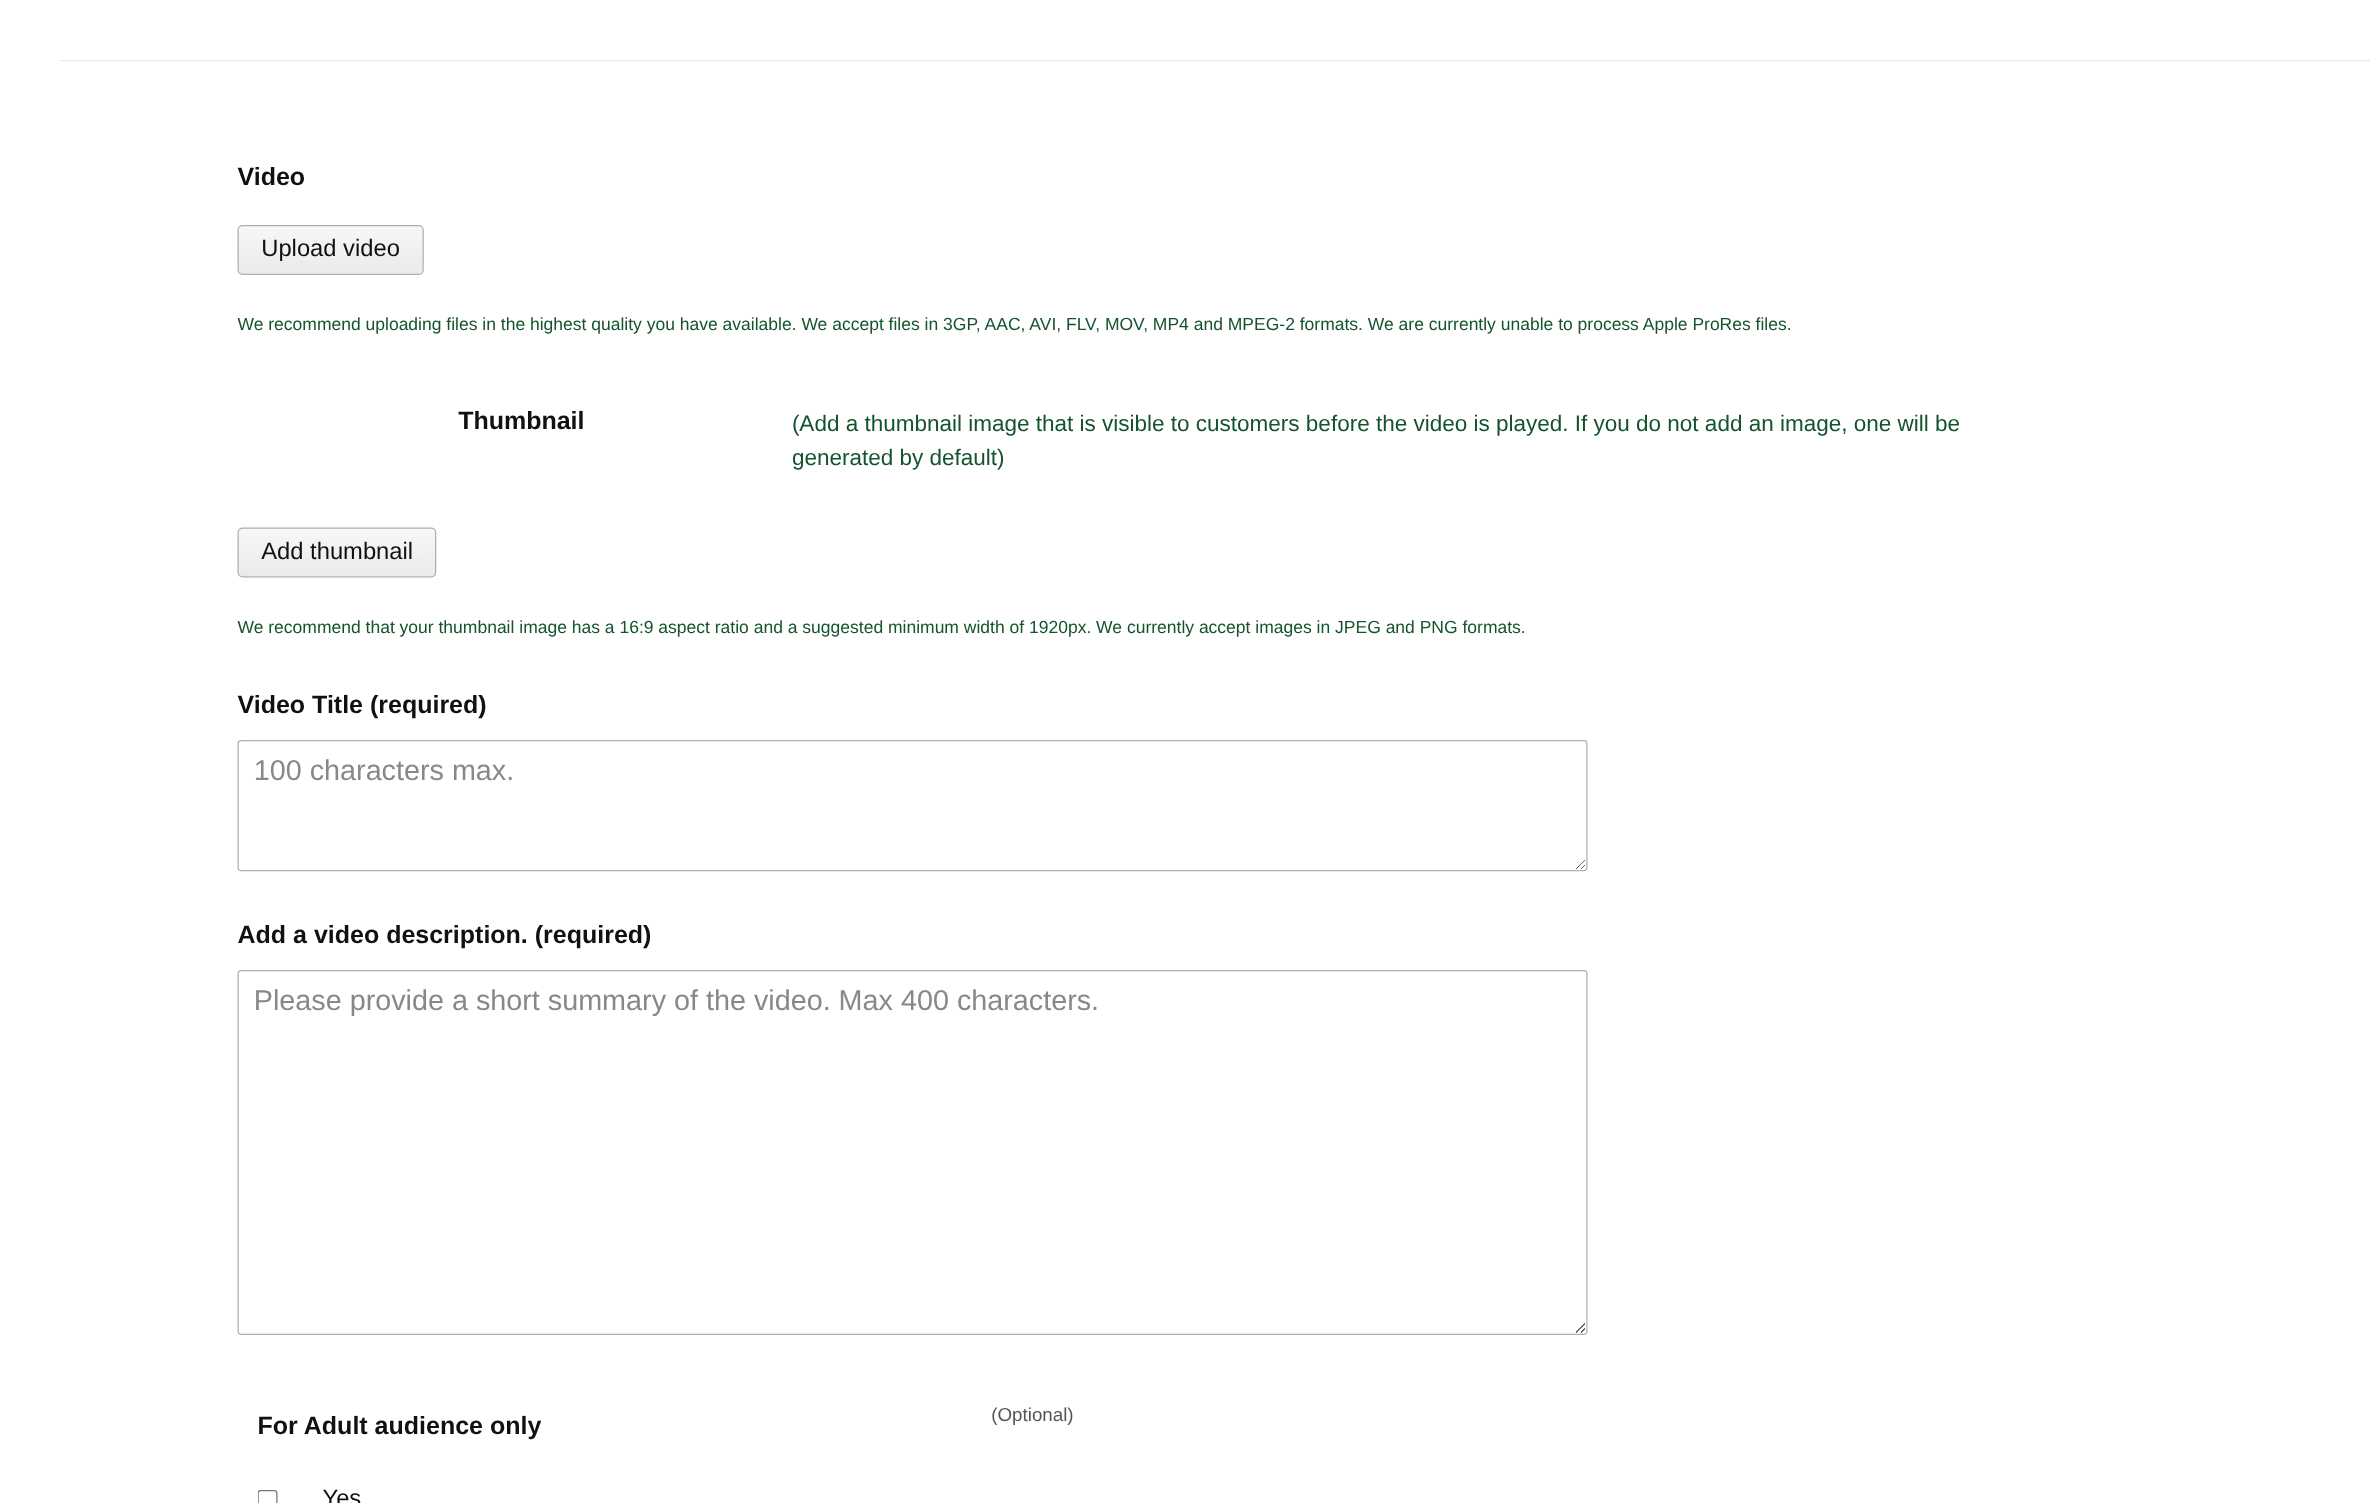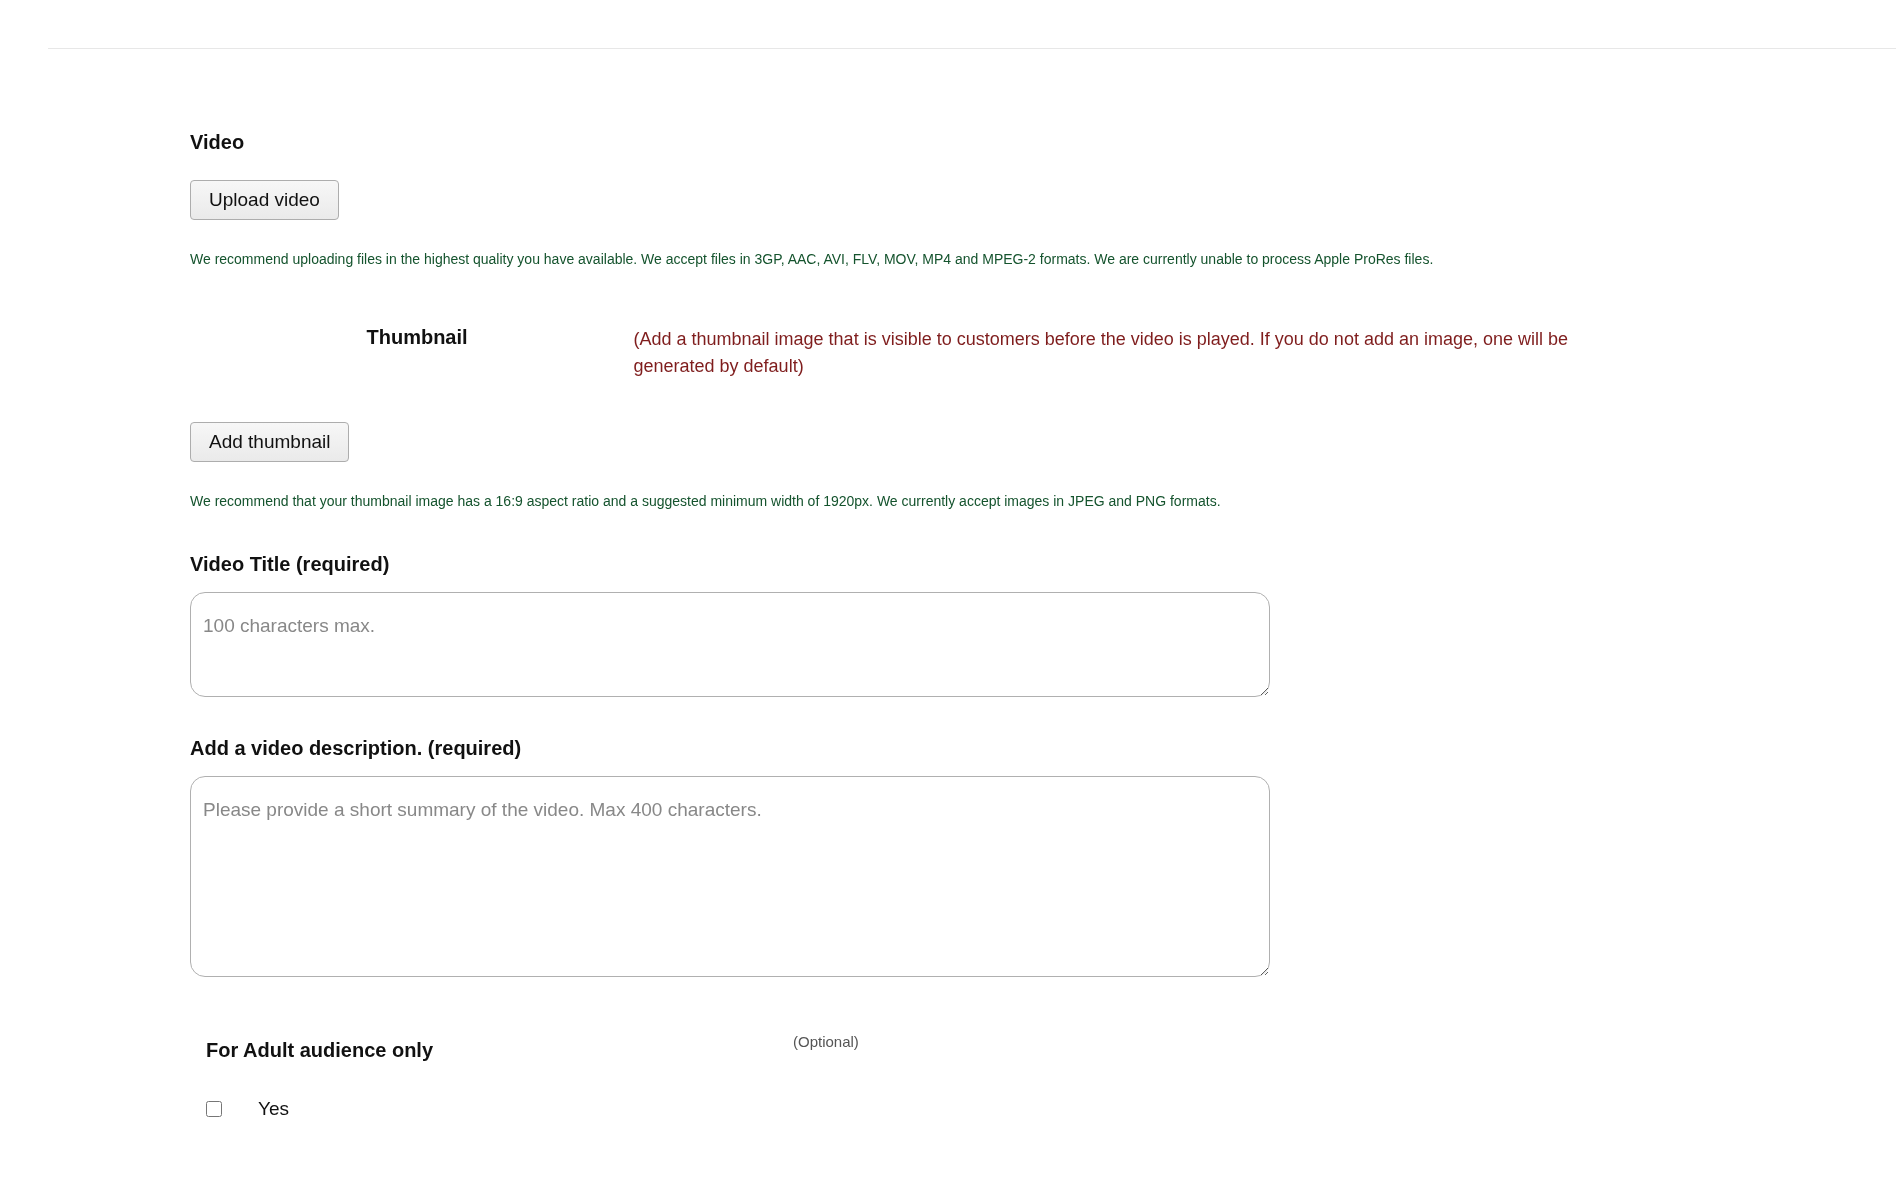--- a/index.html
+++ b/index.html
@@ -37,21 +37,21 @@
       margin-bottom: 10px;
       justify-content: center;
     }
     .label-row .section-label {
       width: 235px;
       flex-shrink: 0;
       margin-bottom: 0;
     }
     .label-hint {
       font-size: 18px;
-      color: #7f1d1d;
+      color: #14532d;
       line-height: 1.5;
       max-width: 960px;
     }
     .btn {
       display: inline-block;
       background: linear-gradient(#f7f7f7, #eaeaea);
       border: 1px solid #adadad;
       border-radius: 4px;
       padding: 8px 18px;
       font-size: 19px;
@@ -62,37 +62,37 @@
     .help-text {
       font-size: 14px;
       color: #14532d;
       line-height: 1.6;
       margin-top: 12px;
       max-width: 1520px;
     }
     textarea.form-field {
       width: 1080px;
       border: 1px solid #b0b0b0;
-      border-radius: 15px;
-      padding: 22px 12px;
-      font-size: 19px;
+      border-radius: 3px;
+      padding: 10px 12px;
+      font-size: 23px;
       font-family: inherit;
       color: #111;
       resize: both;
       display: block;
     }
     textarea.form-field::placeholder {
       color: #888;
     }
     .title-field {
       height: 105px;
       border-top: 1px dashed #bfbfbf;
     }
     .desc-field {
-      height: 201px;
+      height: 292px;
       border-top: 1px dashed #bfbfbf;
     }
     .adult-row {
       display: flex;
       align-items: flex-end;
     }
     .adult-row .section-label {
       width: 555px;
       margin-bottom: 4px;
     }

